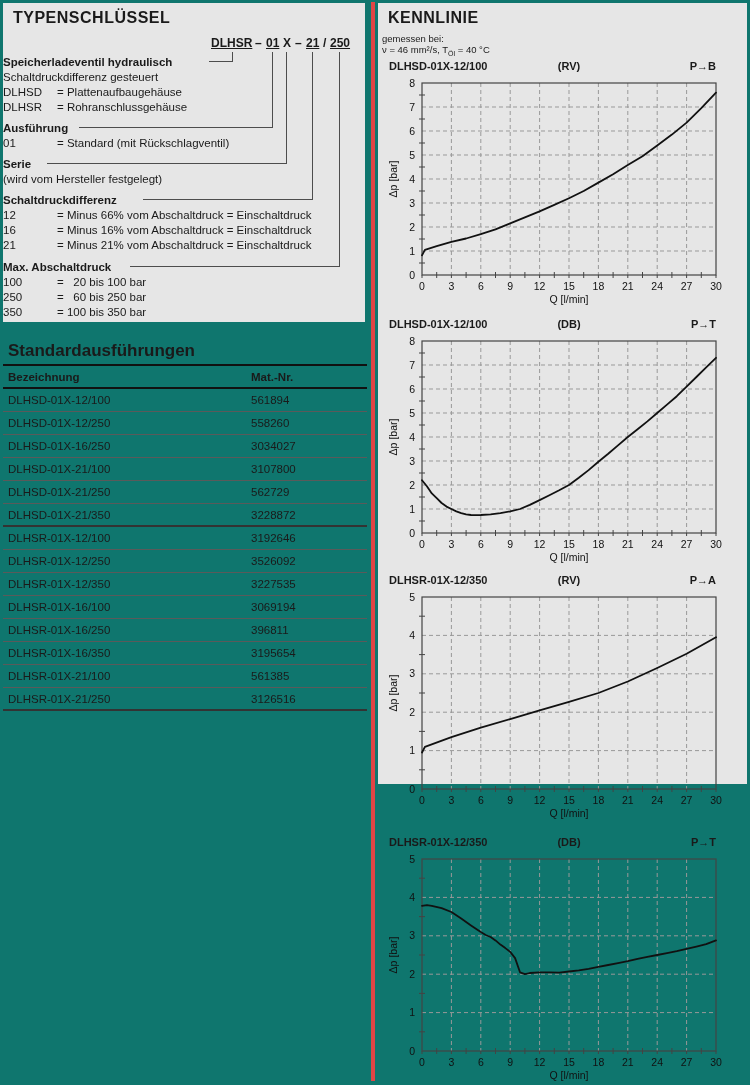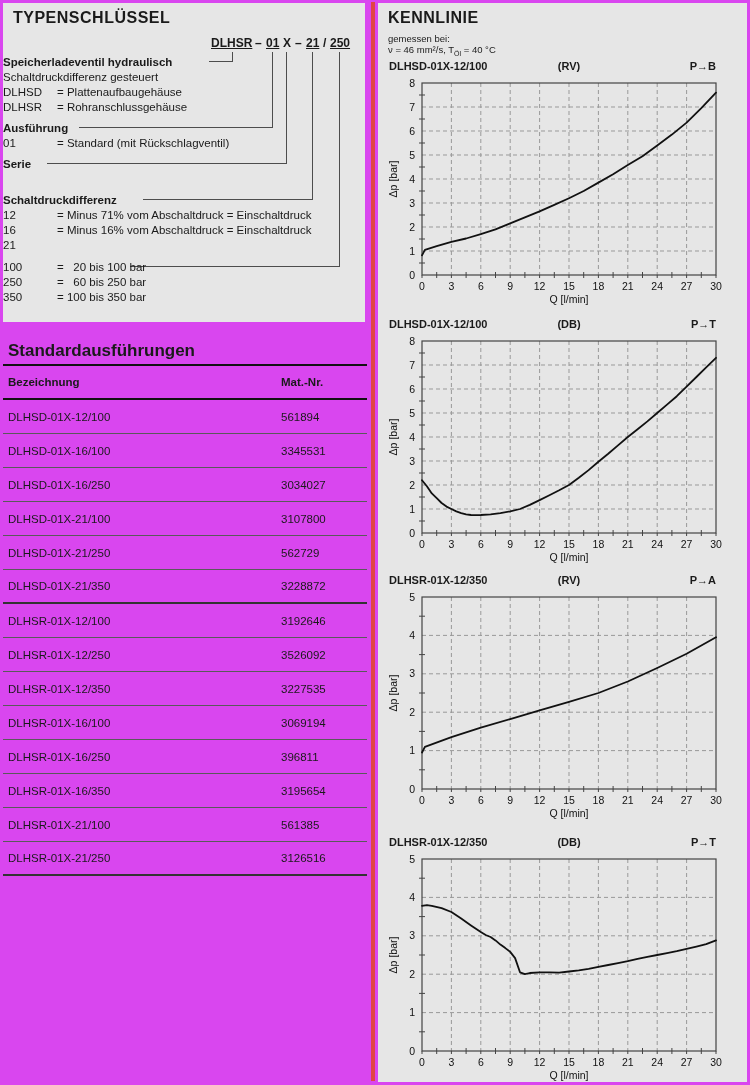--- a/index.html
+++ b/index.html
@@ -1,17 +1,17 @@
 <!DOCTYPE html>
 <html><head>
 <meta charset="utf-8">
 <style>
   * { box-sizing: border-box; margin: 0; padding: 0; }
   body { background: #fff; font-family: "Liberation Sans", "DejaVu Sans", sans-serif; color: #1a1a1a; }
-  #page { position: relative; width: 750px; height: 1085px; background: #d946ef; overflow: hidden; }
+  #page { position: relative; width: 750px; height: 1085px; background: #0f766e; overflow: hidden; }
 
   
   #ts-panel { position: absolute; left: 3px; top: 3px; width: 362px; height: 319px; background: #e6e6e6; }
   .panel-title { position: absolute; left: 10px; top: 6px; font-size: 16px; font-weight: bold; letter-spacing: .5px; }
 
   
   #type-code { position: absolute; left: 0; top: 33px; width: 100%; height: 16px; font-size: 12px; font-weight: bold; }
   #type-code span { position: absolute; white-space: pre; }
   #type-code .u { text-decoration: underline; }
 
@@ -21,32 +21,32 @@
   
   .ts-section { position: absolute; left: 0; right: 8px; font-size: 11.5px; line-height: 15px; }
   .ts-section .head { font-weight: bold; height: 15px; }
   .ts-item { display: flex; height: 15px; }
   .ts-item .term { width: 54px; flex: 0 0 54px; white-space: pre; }
   .ts-item .def { white-space: pre; }
 
   
   #std-table { position: absolute; left: 3px; top: 341px; width: 364px; font-size: 11.5px; }
   #std-table .tbl-title { font-weight: bold; font-size: 17px; padding: 0 0 3px 5px; border-bottom: 2px solid #111; }
-  .t-row { display: flex; height: 34px; align-items: center; border-bottom: 1px solid #5a5a5a; gap: 30px; }
+  .t-row { display: flex; height: 23px; align-items: center; border-bottom: 1px solid #5a5a5a; }
   .t-row.hdr { font-weight: bold; border-bottom: 2px solid #111; }
   .t-row.thick { border-bottom-width: 2px; border-bottom-color: #333; }
   .t-c1 { width: 240px; flex: 0 0 240px; padding-left: 5px; }
   .t-c2 { padding-left: 8px; text-align: center; }
 
   
   #divider { position: absolute; left: 371px; top: 2px; width: 4px; height: 1079px; background: #e04545; }
 
   
-  #kl-panel { position: absolute; left: 378px; top: 3px; width: 369px; height: 1079px; background: #e6e6e6; }
-  .kl-sub { position: absolute; left: 10px; font-size: 9.5px; line-height: 11px; }
+  #kl-panel { position: absolute; left: 378px; top: 3px; width: 369px; height: 781px; background: #e6e6e6; }
+  .kl-sub { position: absolute; left: 4px; font-size: 9.5px; line-height: 11px; }
   .kl-sub sub { font-size: 7px; }
 
   .chart-block { position: absolute; left: 0; width: 369px; height: 255px; }
   .chart-head { position: absolute; top: 0; left: 0; width: 369px; height: 14px; font-size: 11px; font-weight: bold; }
   .ch-title { position: absolute; left: 11px; }
   .ch-variant { position: absolute; left: 44px; width: 294px; text-align: center; }
   .ch-flow { position: absolute; left: 44px; width: 294px; text-align: right; }
   .chart-svg { position: absolute; left: 0; top: 18px; }
 
   svg .grid { stroke: #999; stroke-width: 1; stroke-dasharray: 4 3; }
@@ -97,36 +97,41 @@
         </div>
         <div class="ts-section" style="top: 118px;">
           <div class="head">Ausführung</div>
           <div class="ts-item">
             <span class="term">01</span>
             <span class="def">= Standard (mit Rückschlagventil)</span>
           </div>
         </div>
         <div class="ts-section" style="top: 154px;">
           <div class="head">Serie</div>
+          <div class="ts-item">
+            <span class="def">(wird vom Hersteller festgelegt)</span>
+          </div>
         </div>
         <div class="ts-section" style="top: 190px;">
           <div class="head">Schaltdruckdifferenz</div>
           <div class="ts-item">
             <span class="term">12</span>
-            <span class="def">= Minus 71% vom Abschaltdruck = Einschaltdruck</span>
+            <span class="def">= Minus 66% vom Abschaltdruck = Einschaltdruck</span>
           </div>
           <div class="ts-item">
             <span class="term">16</span>
             <span class="def">= Minus 16% vom Abschaltdruck = Einschaltdruck</span>
           </div>
           <div class="ts-item">
             <span class="term">21</span>
+            <span class="def">= Minus 21% vom Abschaltdruck = Einschaltdruck</span>
           </div>
         </div>
         <div class="ts-section" style="top: 257px;">
+          <div class="head">Max. Abschaltdruck</div>
           <div class="ts-item">
             <span class="term">100</span>
             <span class="def">=   20 bis 100 bar</span>
           </div>
           <div class="ts-item">
             <span class="term">250</span>
             <span class="def">=   60 bis 250 bar</span>
           </div>
           <div class="ts-item">
             <span class="term">350</span>
@@ -141,22 +146,22 @@
     <div class="t-row hdr">
       <div class="t-c1">Bezeichnung</div>
       <div class="t-c2">Mat.-Nr.</div>
     </div>
     <div id="t-body">
         <div class="t-row">
           <div class="t-c1">DLHSD-01X-12/100</div>
           <div class="t-c2">561894</div>
         </div>
         <div class="t-row">
-          <div class="t-c1">DLHSD-01X-16/100</div>
-          <div class="t-c2">3345531</div>
+          <div class="t-c1">DLHSD-01X-12/250</div>
+          <div class="t-c2">558260</div>
         </div>
         <div class="t-row">
           <div class="t-c1">DLHSD-01X-16/250</div>
           <div class="t-c2">3034027</div>
         </div>
         <div class="t-row">
           <div class="t-c1">DLHSD-01X-21/100</div>
           <div class="t-c2">3107800</div>
         </div>
         <div class="t-row">

